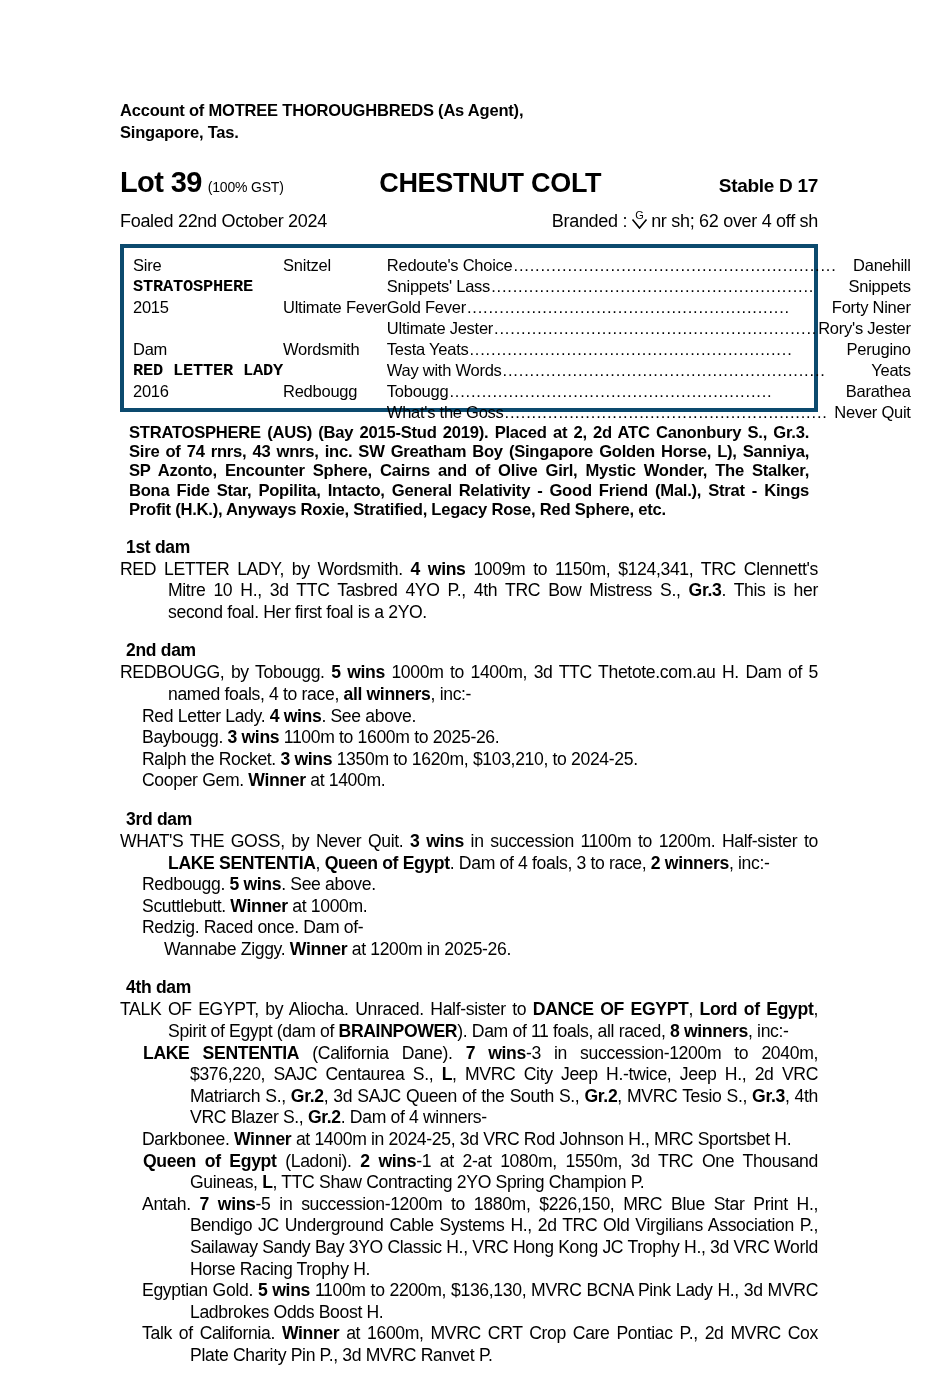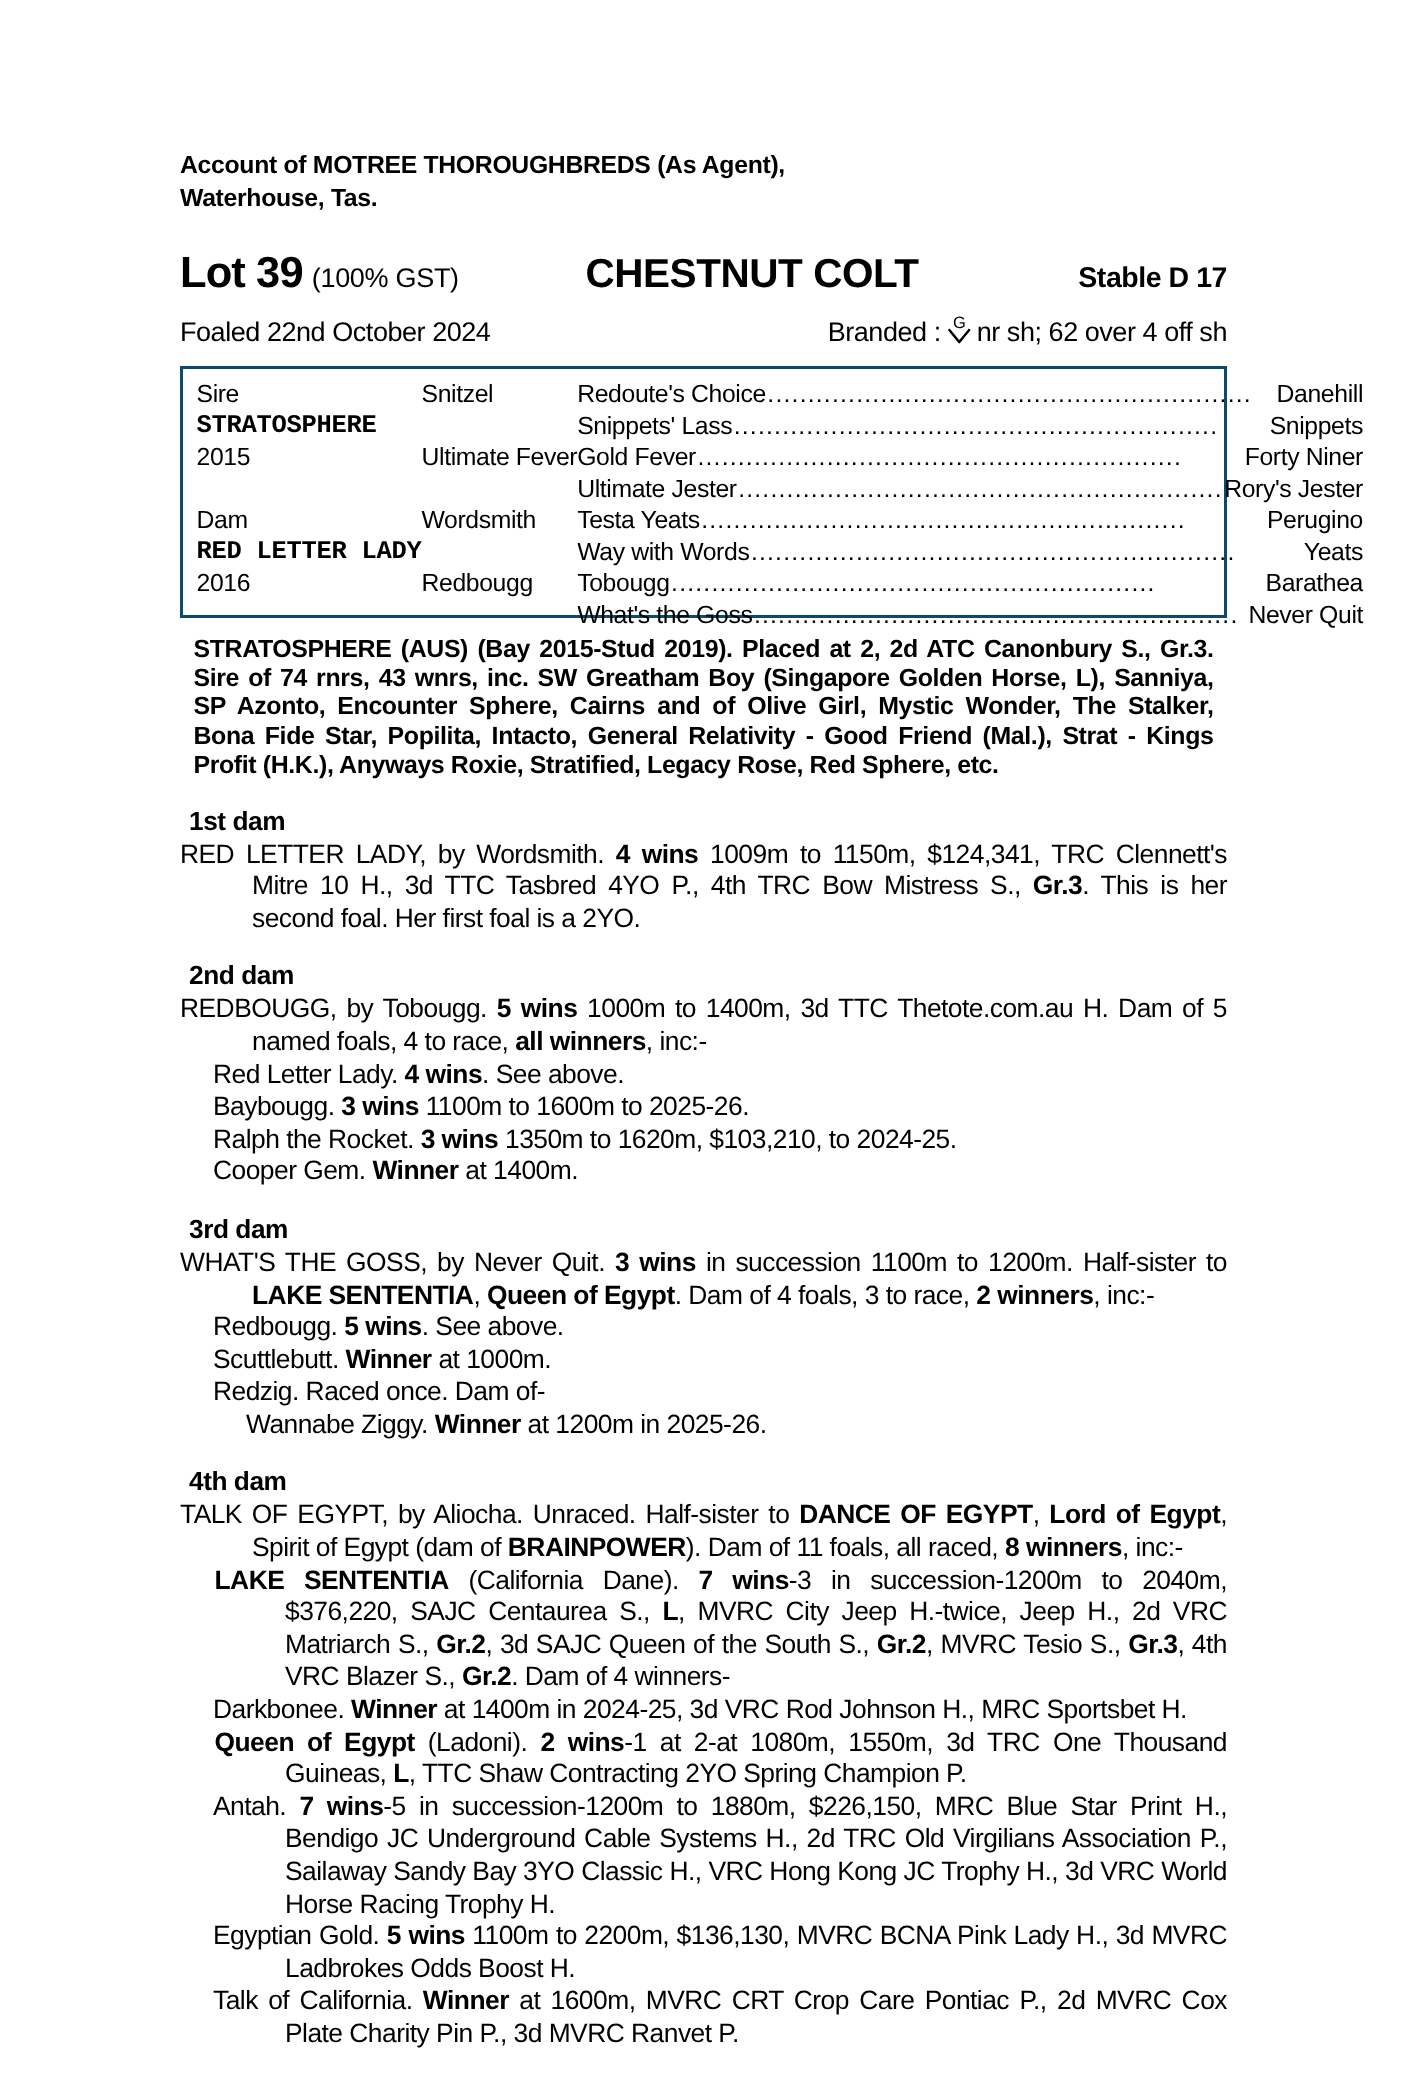--- a/index.html
+++ b/index.html
@@ -42,21 +42,21 @@
     display: flex;
     align-items: baseline;
     white-space: nowrap;
   }
   .lot-number {
     font-size: 29px;
     font-weight: bold;
     letter-spacing: -0.6px;
   }
   .lot-gst {
-    font-size: 18px;
+    font-size: 14px;
     margin-left: 6px;
     letter-spacing: -0.2px;
   }
   .lot-title {
     flex: 1;
     text-align: center;
     font-size: 27px;
     font-weight: bold;
     letter-spacing: -0.3px;
     padding-right: 22px;
@@ -88,21 +88,21 @@
     height: 20px;
     position: relative;
     margin: 0 3px 0 4px;
     transform: translateY(2px);
   }
   .brand-symbol svg { display: block; }
 
   
   .ped-table {
     margin-top: 12px;
-    border: 2px solid #0c4a6e;
+    border: 4px solid #0c4a6e;
     height: 168px;
     box-sizing: border-box;
     display: flex;
     padding: 7px 0 0 0;
     position: relative;
   }
   .ped-col-a {
     width: 200px;
     padding-left: 9px;
     box-sizing: border-box;
@@ -180,21 +180,21 @@
   .lvl3 { padding-left: 92px; text-indent: -48px; }
   .p b { font-weight: bold; }
 </style>
 </head>
 <body>
 
 <div class="page">
 
   <div class="account-block">
     <div>Account of MOTREE THOROUGHBREDS (As Agent),</div>
-    <div>Waterhouse, Tas.</div>
+    <div>Singapore, Tas.</div>
   </div>
 
   <div class="lot-row">
     <div class="lot-left">
       <span class="lot-number">Lot 39</span>
       <span class="lot-gst">(100% GST)</span>
     </div>
     <div class="lot-title">CHESTNUT COLT</div>
     <div class="lot-stable">Stable D 17</div>
   </div>

